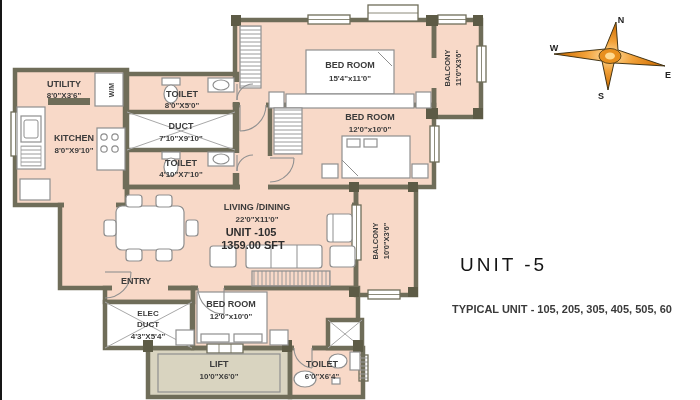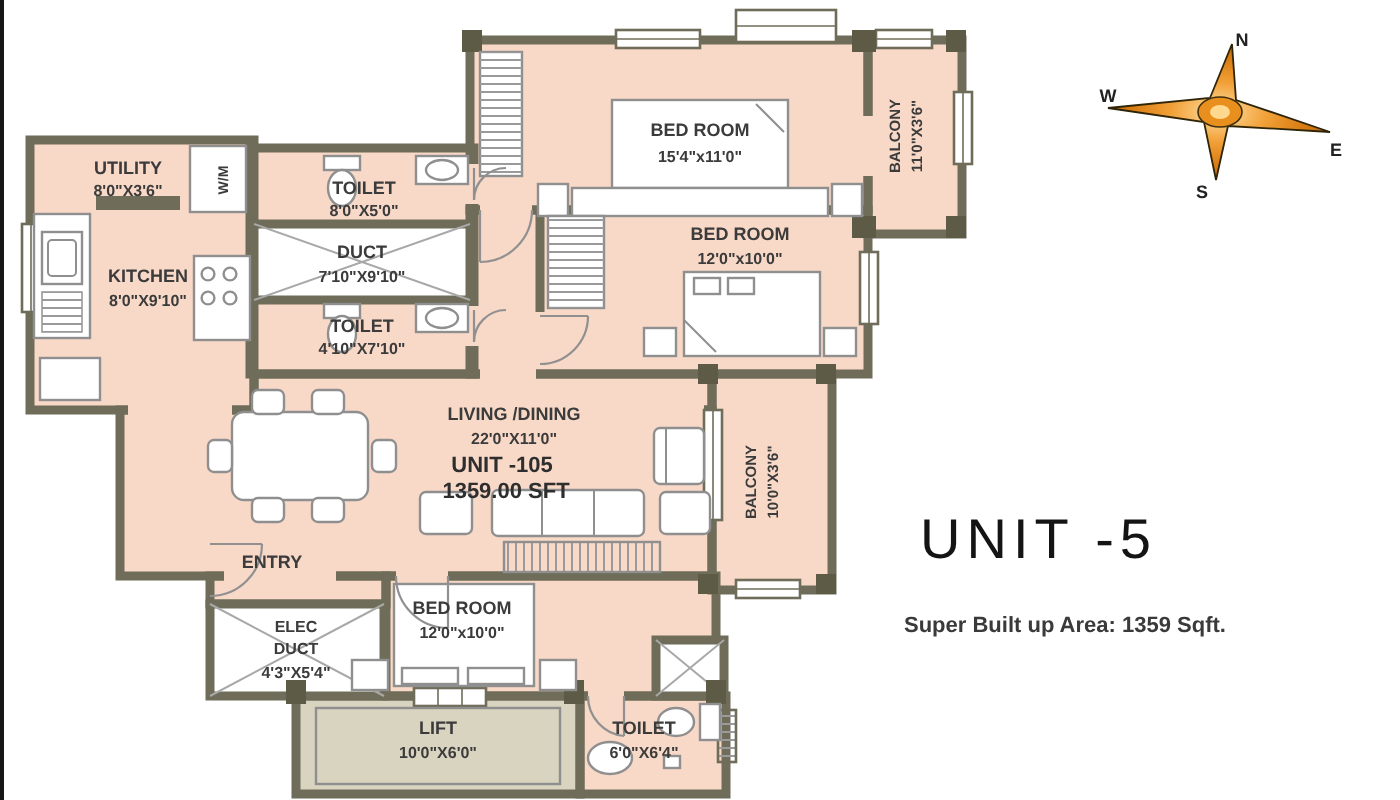--- a/index.html
+++ b/index.html
@@ -22,21 +22,21 @@
   .pillar{fill:#5d5b46;}
   text{font-family:"Liberation Sans",sans-serif;fill:#3b3b3b;text-anchor:middle;font-weight:bold;}
   .t1{font-size:9px;}
   .t2{font-size:8px;}
   .t3{font-size:11px;fill:#2e2e2e;}
   .t4{font-size:7px;}
   .t5{font-size:7.5px;}
   
   #compass{left:548px;top:8px;}
   .ctext{font-size:9px;fill:#222222;}
-  #unit-title{left:460px;top:254px;font-size:28px;letter-spacing:3px;color:#141414;font-weight:400;}
+  #unit-title{left:460px;top:254px;font-size:19px;letter-spacing:3px;color:#141414;font-weight:400;}
   #typical{left:452px;top:303px;font-size:11px;font-weight:bold;color:#3a3a3a;line-height:13px;}
   #typical div{white-space:nowrap;}
   #super-area{margin-top:4px;white-space:nowrap;}
 </style>
 </head>
 <body>
 
 <div id="left-edge" class="abs"></div>
 
 <svg id="plan" class="abs" width="500" height="400" viewBox="0 0 500 400">
@@ -296,14 +296,14 @@
   <ellipse cx="62" cy="48" rx="5" ry="3.5" fill="#ffd98f"></ellipse>
   <text class="ctext" x="73" y="15">N</text>
   <text class="ctext" x="6" y="43">W</text>
   <text class="ctext" x="120" y="70">E</text>
   <text class="ctext" x="53" y="91">S</text>
 </svg>
 
 <div id="unit-title" class="abs">UNIT -5</div>
 
 <div id="typical" class="abs">
-  <div id="super-area">Super Built up Area: 1359 Sqft.</div>
+  <div>TYPICAL UNIT - 105, 205, 305, 405, 505, 60</div>
 </div>
 
 </body></html>

